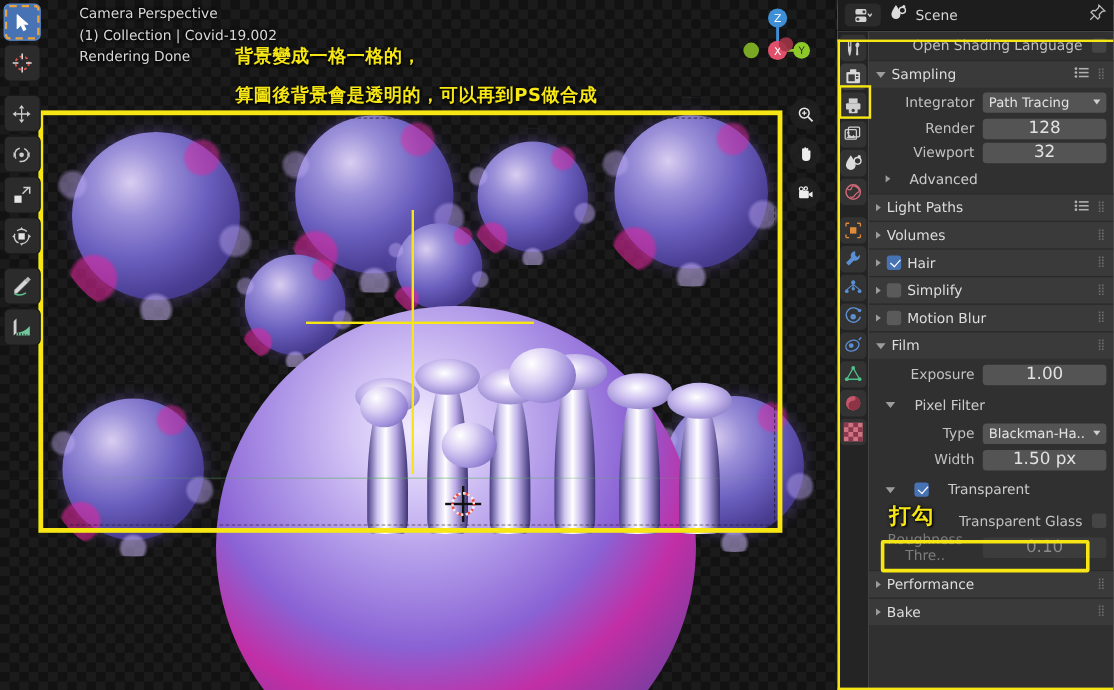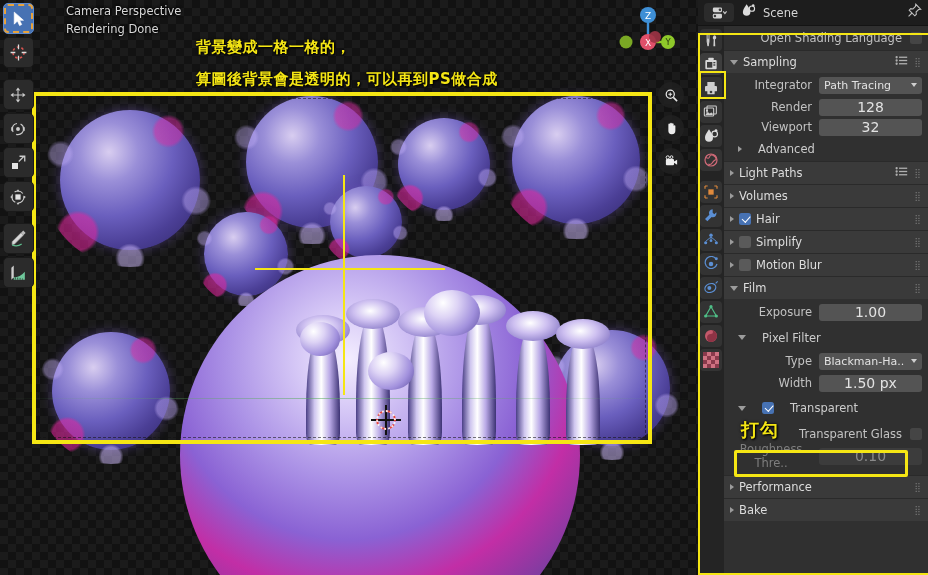--- a/index.html
+++ b/index.html
@@ -257,20 +257,21 @@
 
     <div id="cursor3d">
       <div class="ch"></div>
         <div class="cv"></div>
       <div class="ring"></div>
         <div class="ring2"></div>
     </div>
 
     <div id="vp-text">
       <div>Camera Perspective</div>
+      <div>(1) Collection | Covid-19.002</div>
       <div>Rendering Done</div>
     </div>
 
     <div class="cn-anno" id="cn1">背景變成一格一格的，</div>
     <div class="cn-anno" id="cn2">算圖後背景會是透明的，可以再到PS做合成</div>
 
     <div id="toolbar">
       <div class="tool-btn active sel-outline">
         <svg width="17" height="17" viewBox="0 0 24 24">
             <path d="M6 3 L6 20 L10.5 15.5 L13.5 22 L16.5 20.5 L13.5 14.5 L19 14.5 Z" fill="#fff" stroke="#fff" stroke-width="1"></path>

